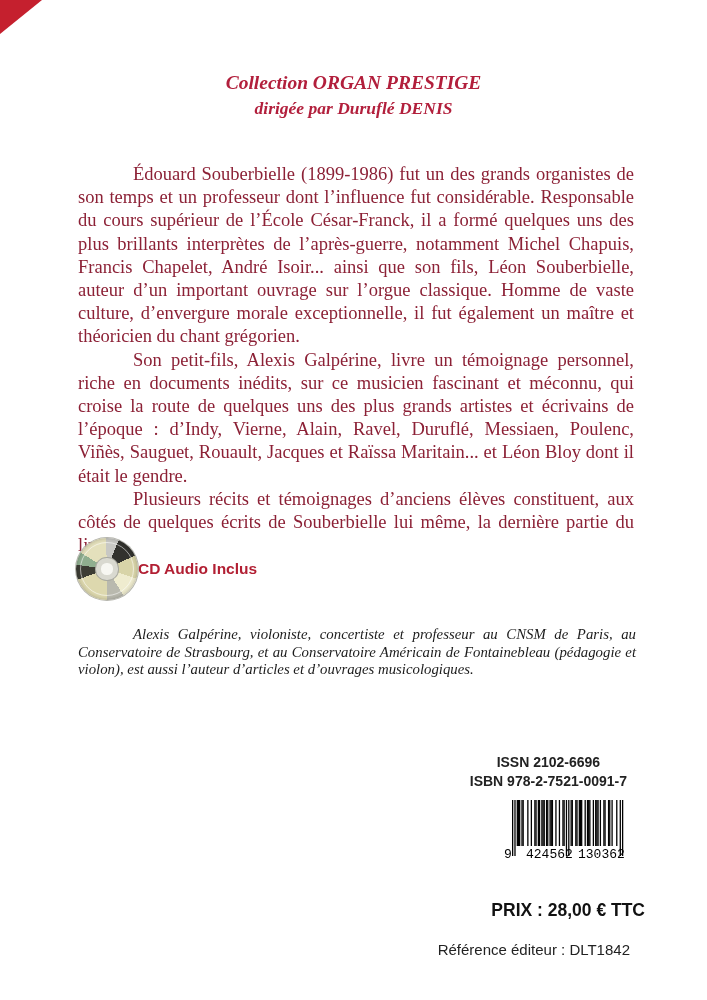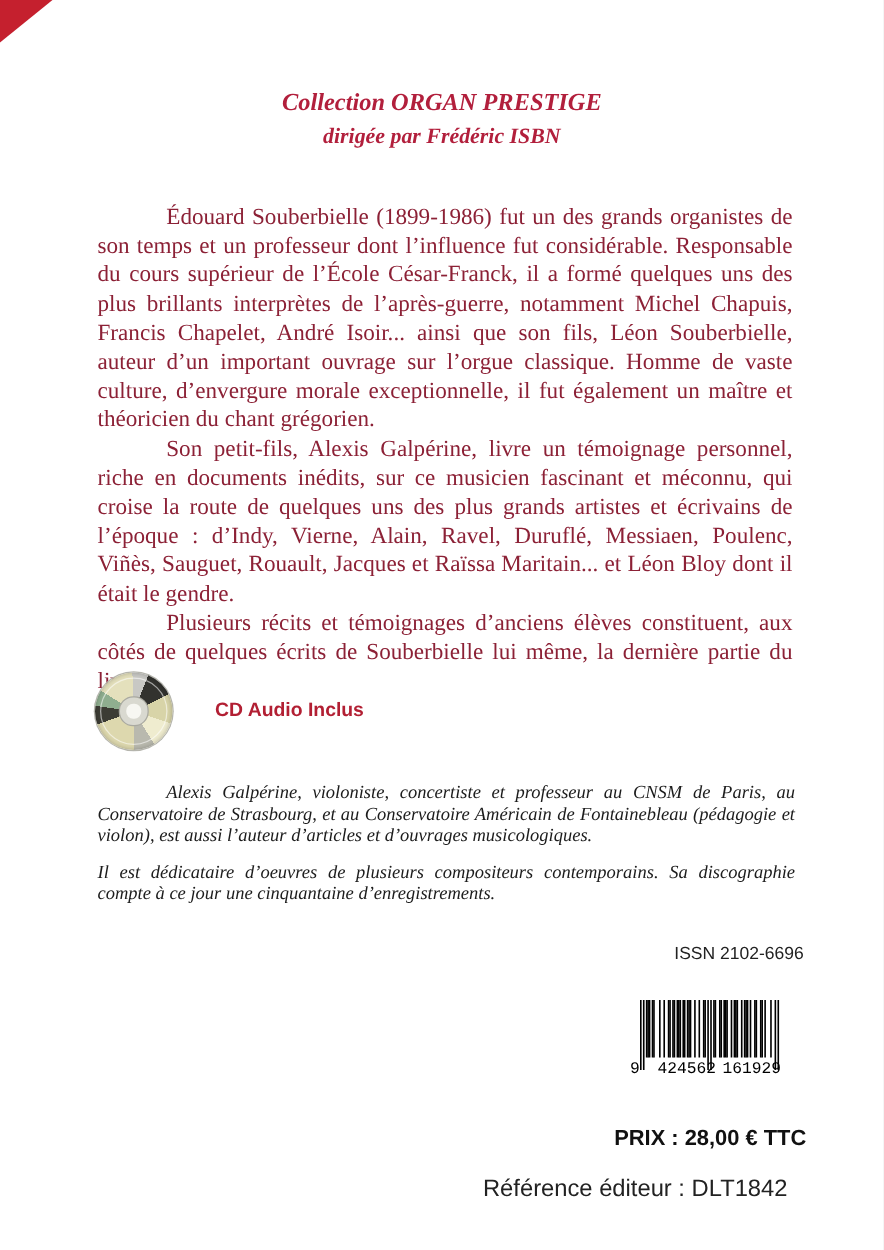--- a/index.html
+++ b/index.html
@@ -31,21 +31,21 @@
   .synopsis{
     position:absolute;top:163px;left:78px;width:556px;
     color:#8c2136;
     font-size:18.5px;line-height:23.2px;
     text-align:justify;
   }
   .synopsis p{margin:0;text-indent:55px;font-family:Liberation Serif, serif;}
   
   .cd-row{
     position:absolute;top:538px;left:76px;
-    display:flex;align-items:center;gap:34px;
+    display:flex;align-items:center;
   }
   .cd-disc{
     position:relative;
     width:62px;height:62px;border-radius:50%;
     background:conic-gradient(from 210deg,
       #ddd8ae 0 40deg, #3c3c34 40deg 68deg, #8fae8f 68deg 92deg,
       #e4e0bc 92deg 148deg, #c8c8c4 148deg 172deg, #32322e 172deg 214deg,
       #d8d4a8 214deg 258deg, #efeccf 258deg 298deg, #b9b9ae 298deg 330deg,
       #ddd8ae 330deg 360deg);
     box-shadow:0 0 0 1px #b5b5ad, inset 0 0 4px rgba(0,0,0,.25);
@@ -69,24 +69,24 @@
     position:absolute;top:626px;left:78px;width:558px;
     color:#1c1c1c;font-style:italic;
     font-size:14.8px;line-height:17.6px;
     text-align:justify;
   }
   .bio p{margin:0;}
   .bio p.indented{text-indent:55px;}
   .bio p + p{margin-top:11px;}
   
   .codes{
-    position:absolute;top:753px;right:64px;
+    position:absolute;top:753px;right:80px;
     text-align:center;
     font-family:"Liberation Sans", sans-serif;
-    font-size:14px;line-height:19px;color:#222;
+    font-size:14px;line-height:19px;color:#222;font-weight:bold;
   }
   
   .barcode{
     position:absolute;top:800px;left:504px;width:128px;height:70px;
   }
   .barcode svg{position:absolute;top:0;left:8px;}
   .barcode .bc-digit{
     position:absolute;
     font-family:"Liberation Mono", monospace;
     font-size:13px;color:#000;top:47px;white-space:nowrap;
@@ -97,53 +97,53 @@
   
   .price{
     position:absolute;top:900px;left:445px;width:200px;
     text-align:right;
     font-family:"Liberation Sans", sans-serif;
     font-weight:bold;font-size:17.5px;color:#111;
   }
   .editor-ref{
     position:absolute;top:941px;right:77px;
     font-family:"Liberation Sans", sans-serif;
-    font-size:19px;color:#222;
+    font-size:15px;color:#222;
   }
 </style>
 </head>
 <body>
 
 <div class="page">
 
   <div class="corner-mark"></div>
 
   <div class="collection-header">
     <div class="line1">Collection ORGAN PRESTIGE</div>
-    <div class="line2">dirigée par Frédéric ISBN</div>
+    <div class="line2">dirigée par Duruflé DENIS</div>
   </div>
 
   <div class="synopsis">
     <p>Édouard Souberbielle (1899-1986) fut un des grands organistes de son temps et un professeur dont l’influence fut considérable. Responsable du cours supérieur de l’École César-Franck, il a formé quelques uns des plus brillants interprètes de l’après-guerre, notamment Michel Chapuis, Francis Chapelet, André Isoir... ainsi que son fils, Léon Souberbielle, auteur d’un important ouvrage sur l’orgue classique. Homme de vaste culture, d’envergure morale exceptionnelle, il fut également un maître et théoricien du chant grégorien.</p>
     <p>Son petit-fils, Alexis Galpérine, livre un témoignage personnel, riche en documents inédits, sur ce musicien fascinant et méconnu, qui croise la route de quelques uns des plus grands artistes et écrivains de l’époque : d’Indy, Vierne, Alain, Ravel, Duruflé, Messiaen, Poulenc, Viñès, Sauguet, Rouault, Jacques et Raïssa Maritain... et Léon Bloy dont il était le gendre.</p>
     <p>Plusieurs récits et témoignages d’anciens élèves constituent, aux côtés de quelques écrits de Souberbielle lui même, la dernière partie du livre.</p>
   </div>
 
   <div class="cd-row">
     <div class="cd-disc"></div>
     <div class="cd-label">CD Audio Inclus</div>
   </div>
 
   <div class="bio">
     <p class="indented">Alexis Galpérine, violoniste, concertiste et professeur au CNSM de Paris, au Conservatoire de Strasbourg, et au Conservatoire Américain de Fontainebleau (pédagogie et violon), est aussi l’auteur d’articles et d’ouvrages musicologiques.</p>
-    <p>Il est dédicataire d’oeuvres de plusieurs compositeurs contemporains. Sa discographie compte à ce jour une cinquantaine d’enregistrements.</p>
   </div>
 
   <div class="codes">
     <div>ISSN 2102-6696</div>
+    <div>ISBN 978-2-7521-0091-7</div>
   </div>
 
   <div class="barcode">
     <svg id="bc-svg" width="120" height="62">
         <rect x="0.00" y="0" width="1.29" height="56" fill="#000"></rect>
         <rect x="2.34" y="0" width="1.29" height="56" fill="#000"></rect>
         <rect x="4.68" y="0" width="1.29" height="46" fill="#000"></rect>
         <rect x="5.85" y="0" width="1.29" height="46" fill="#000"></rect>
         <rect x="7.02" y="0" width="1.29" height="46" fill="#000"></rect>
         <rect x="9.36" y="0" width="1.29" height="46" fill="#000"></rect>
@@ -188,20 +188,20 @@
         <rect x="92.43" y="0" width="1.29" height="46" fill="#000"></rect>
         <rect x="95.94" y="0" width="1.29" height="46" fill="#000"></rect>
         <rect x="97.11" y="0" width="1.29" height="46" fill="#000"></rect>
         <rect x="99.45" y="0" width="1.29" height="46" fill="#000"></rect>
         <rect x="104.13" y="0" width="1.29" height="46" fill="#000"></rect>
         <rect x="107.64" y="0" width="1.29" height="56" fill="#000"></rect>
         <rect x="109.98" y="0" width="1.29" height="56" fill="#000"></rect>
       </svg>
     <span class="bc-digit bc-first">9</span>
     <span class="bc-digit bc-left">424562</span>
-    <span class="bc-digit bc-right">161929</span>
+    <span class="bc-digit bc-right">130362</span>
   </div>
 
   <div class="price">PRIX : 28,00 € TTC</div>
 
   <div class="editor-ref">Référence éditeur : DLT1842</div>
 
 </div>
 
 </body></html>

